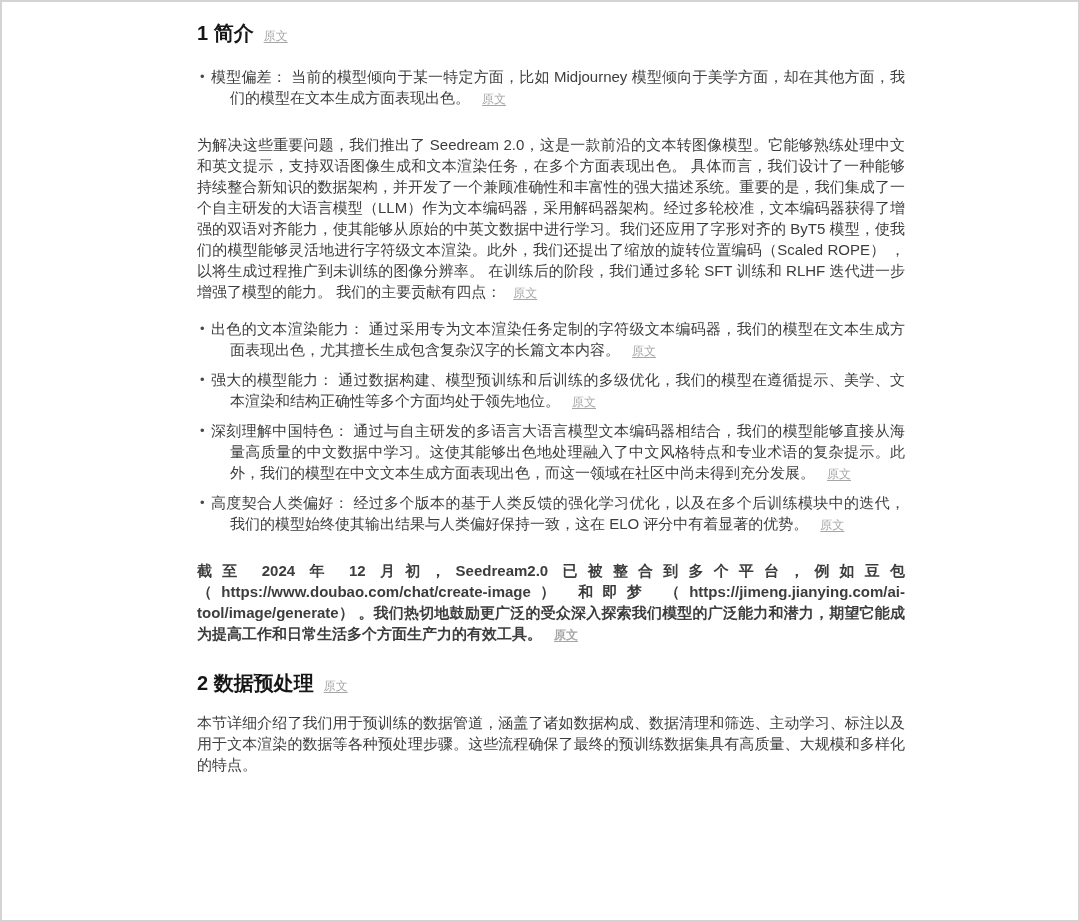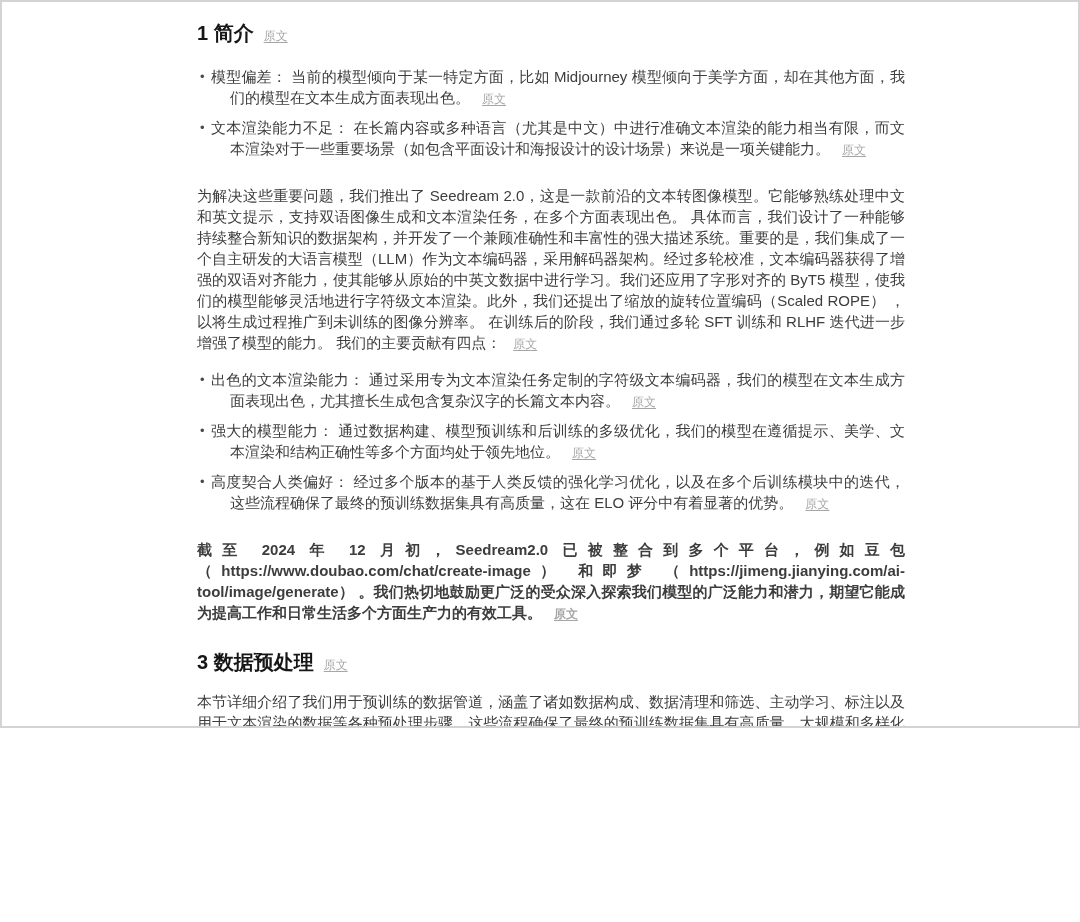--- a/index.html
+++ b/index.html
@@ -2,21 +2,21 @@
 <html lang="zh"><head>
 <meta charset="utf-8">
 <style>
   html,body { margin:0; padding:0; }
   body {
     width:1080px; height:922px;
     font-family:"Liberation Sans","DejaVu Sans",sans-serif;
     background:#ffffff;
   }
   .page {
-    width:1080px; height:728px; box-sizing:border-box;
+    width:1080px; height:922px; box-sizing:border-box;
     border:2px solid #d3d3d3; background:#fff; overflow:hidden;
   }
   .content {
     margin-left:195px; width:708px;
     color:#3d3d3d; font-size:15px; line-height:21px;
     text-align:justify;
   }
   h1,h2 {
     font-size:20px; line-height:26px; font-weight:700;
     color:#161616; text-align:left; letter-spacing:0;
@@ -47,31 +47,31 @@
 <body>
 
 <div class="page">
   <div class="content">
 
     <h1><span>1 简介</span><a class="src">原文</a></h1>
 
 
     <ul>
       <li><span>模型偏差： 当前的模型倾向于某一特定方面，比如 Midjourney 模型倾向于美学方面，却在其他方面，我们的模型在文本生成方面表现出色。</span><a class="src">原文</a></li>
-      <li><span>文本渲染能力不足： 在长篇内容或多种语言（尤其是中文）中进行准确文本渲染的能力相当有限，而文本渲染对于一些重要场景（如包含平面设计和海报设计的设计场景）来说是一项关键能力。</span><a class="src">原文</a></li>
     </ul>
 
     <p class="after-list"><span>为解决这些重要问题，我们推出了 Seedream 2.0，这是一款前沿的文本转图像模型。它能够熟练处理中文和英文提示，支持双语图像生成和文本渲染任务，在多个方面表现出色。 具体而言，我们设计了一种能够持续整合新知识的数据架构，并开发了一个兼顾准确性和丰富性的强大描述系统。重要的是，我们集成了一个自主研发的大语言模型（LLM）作为文本编码器，采用解码器架构。经过多轮校准，文本编码器获得了增强的双语对齐能力，使其能够从原始的中英文数据中进行学习。我们还应用了字形对齐的 ByT5 模型，使我们的模型能够灵活地进行字符级文本渲染。此外，我们还提出了缩放的旋转位置编码（Scaled ROPE） ，以将生成过程推广到未训练的图像分辨率。 在训练后的阶段，我们通过多轮 SFT 训练和 RLHF 迭代进一步增强了模型的能力。 我们的主要贡献有四点：</span><a class="src">原文</a></p>
 
     <ul>
       <li><span>出色的文本渲染能力： 通过采用专为文本渲染任务定制的字符级文本编码器，我们的模型在文本生成方面表现出色，尤其擅长生成包含复杂汉字的长篇文本内容。</span><a class="src">原文</a></li>
       <li><span>强大的模型能力： 通过数据构建、模型预训练和后训练的多级优化，我们的模型在遵循提示、美学、文本渲染和结构正确性等多个方面均处于领先地位。</span><a class="src">原文</a></li>
-      <li><span>高度契合人类偏好： 经过多个版本的基于人类反馈的强化学习优化，以及在多个后训练模块中的迭代，这些流程确保了最终的预训练数据集具有高质量，这在 ELO 评分中有着显著的优势。</span><a class="src">原文</a></li>
+      <li><span>深刻理解中国特色： 通过与自主研发的多语言大语言模型文本编码器相结合，我们的模型能够直接从海量高质量的中文数据中学习。这使其能够出色地处理融入了中文风格特点和专业术语的复杂提示。此外，我们的模型在中文文本生成方面表现出色，而这一领域在社区中尚未得到充分发展。</span><a class="src">原文</a></li>
+      <li><span>高度契合人类偏好： 经过多个版本的基于人类反馈的强化学习优化，以及在多个后训练模块中的迭代，我们的模型始终使其输出结果与人类偏好保持一致，这在 ELO 评分中有着显著的优势。</span><a class="src">原文</a></li>
     </ul>
 
     <p class="pre-heading"><span>截至 2024 年 12 月初，Seedream2.0 已被整合到多个平台，例如豆包 （https://www.doubao.com/chat/create-image） 和即梦 （https://jimeng.jianying.com/ai-tool/image/generate） 。我们热切地鼓励更广泛的受众深入探索我们模型的广泛能力和潜力，期望它能成为提高工作和日常生活多个方面生产力的有效工具。</span><a class="src">原文</a></p>
 
-    <h2><span>3 数据预处理</span><a class="src">原文</a></h2>
+    <h2><span>2 数据预处理</span><a class="src">原文</a></h2>
 
     <p class="last"><span>本节详细介绍了我们用于预训练的数据管道，涵盖了诸如数据构成、数据清理和筛选、主动学习、标注以及用于文本渲染的数据等各种预处理步骤。这些流程确保了最终的预训练数据集具有高质量、大规模和多样化的特点。</span></p>
 
   </div>
 </div>
 
 </body></html>

